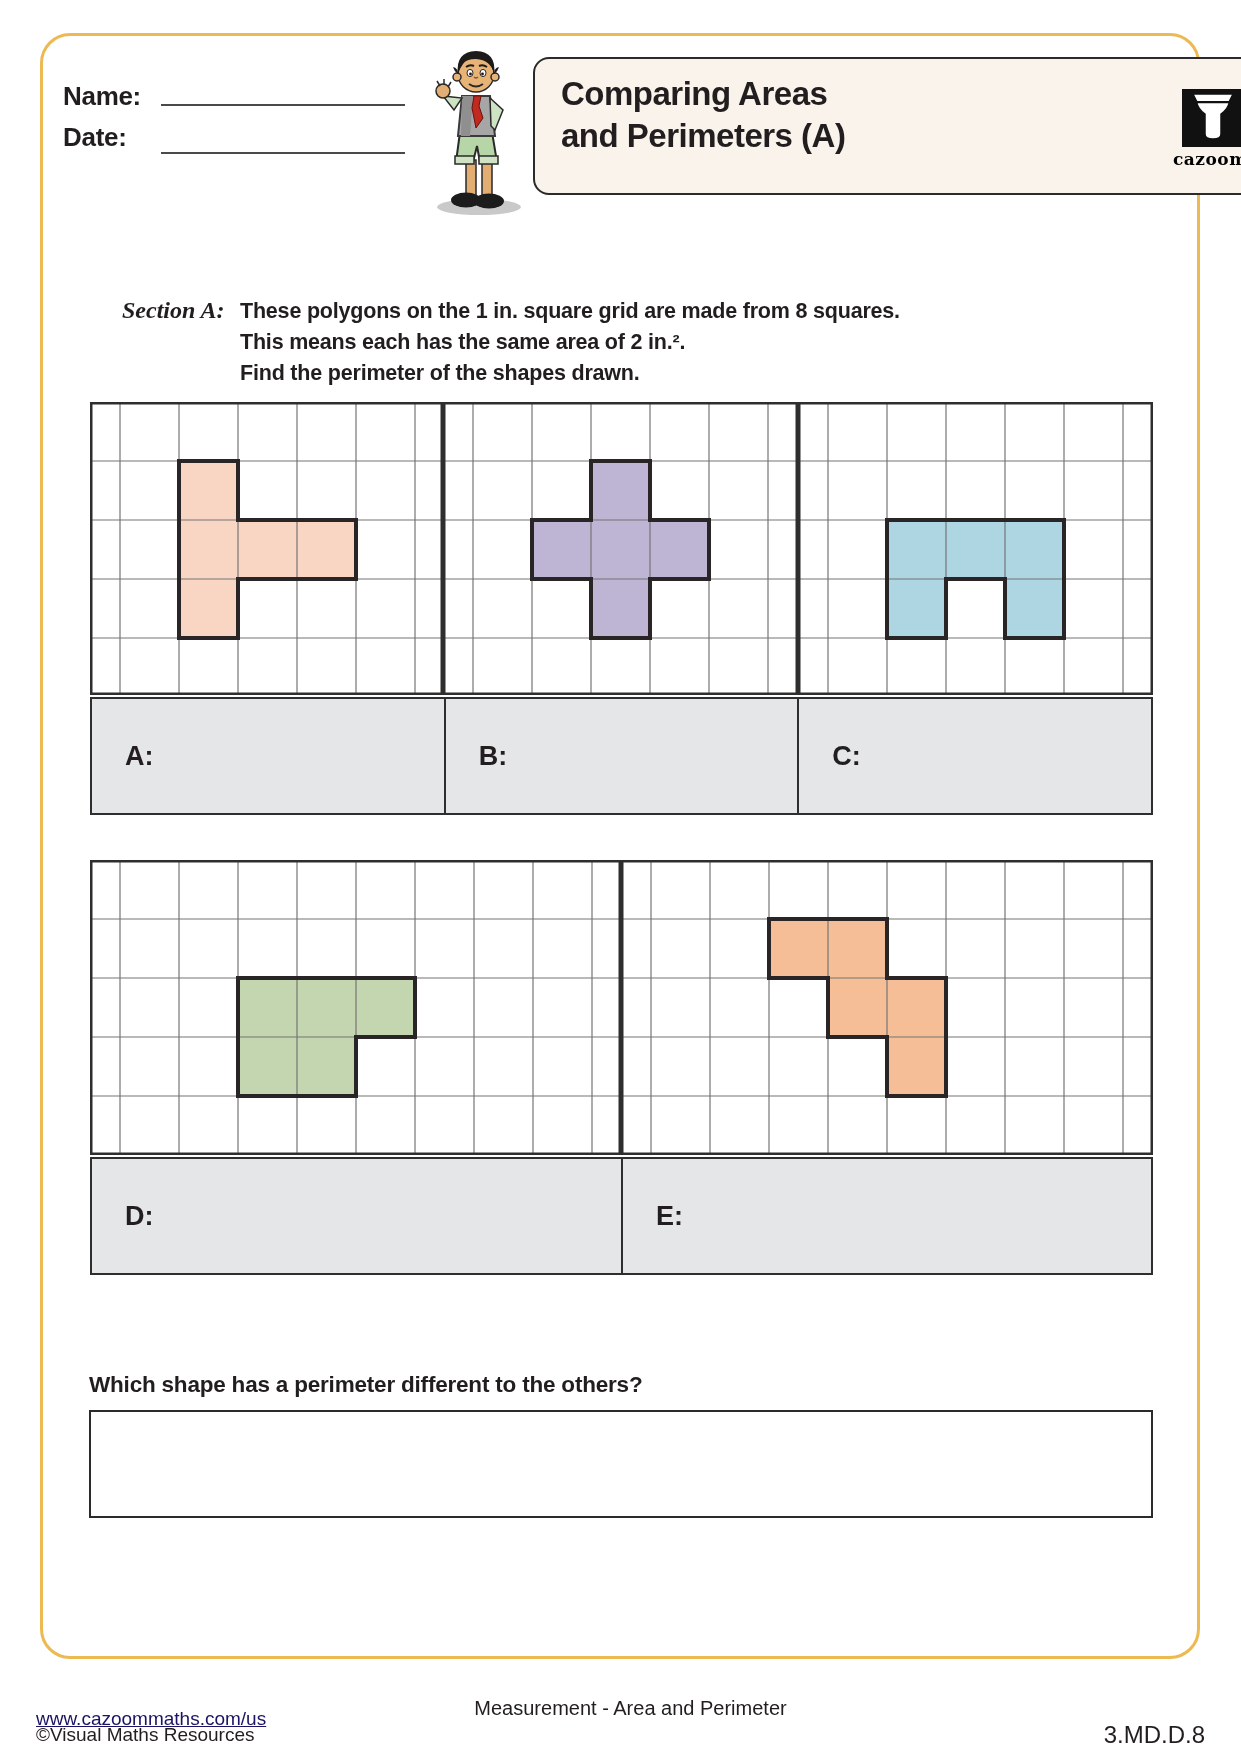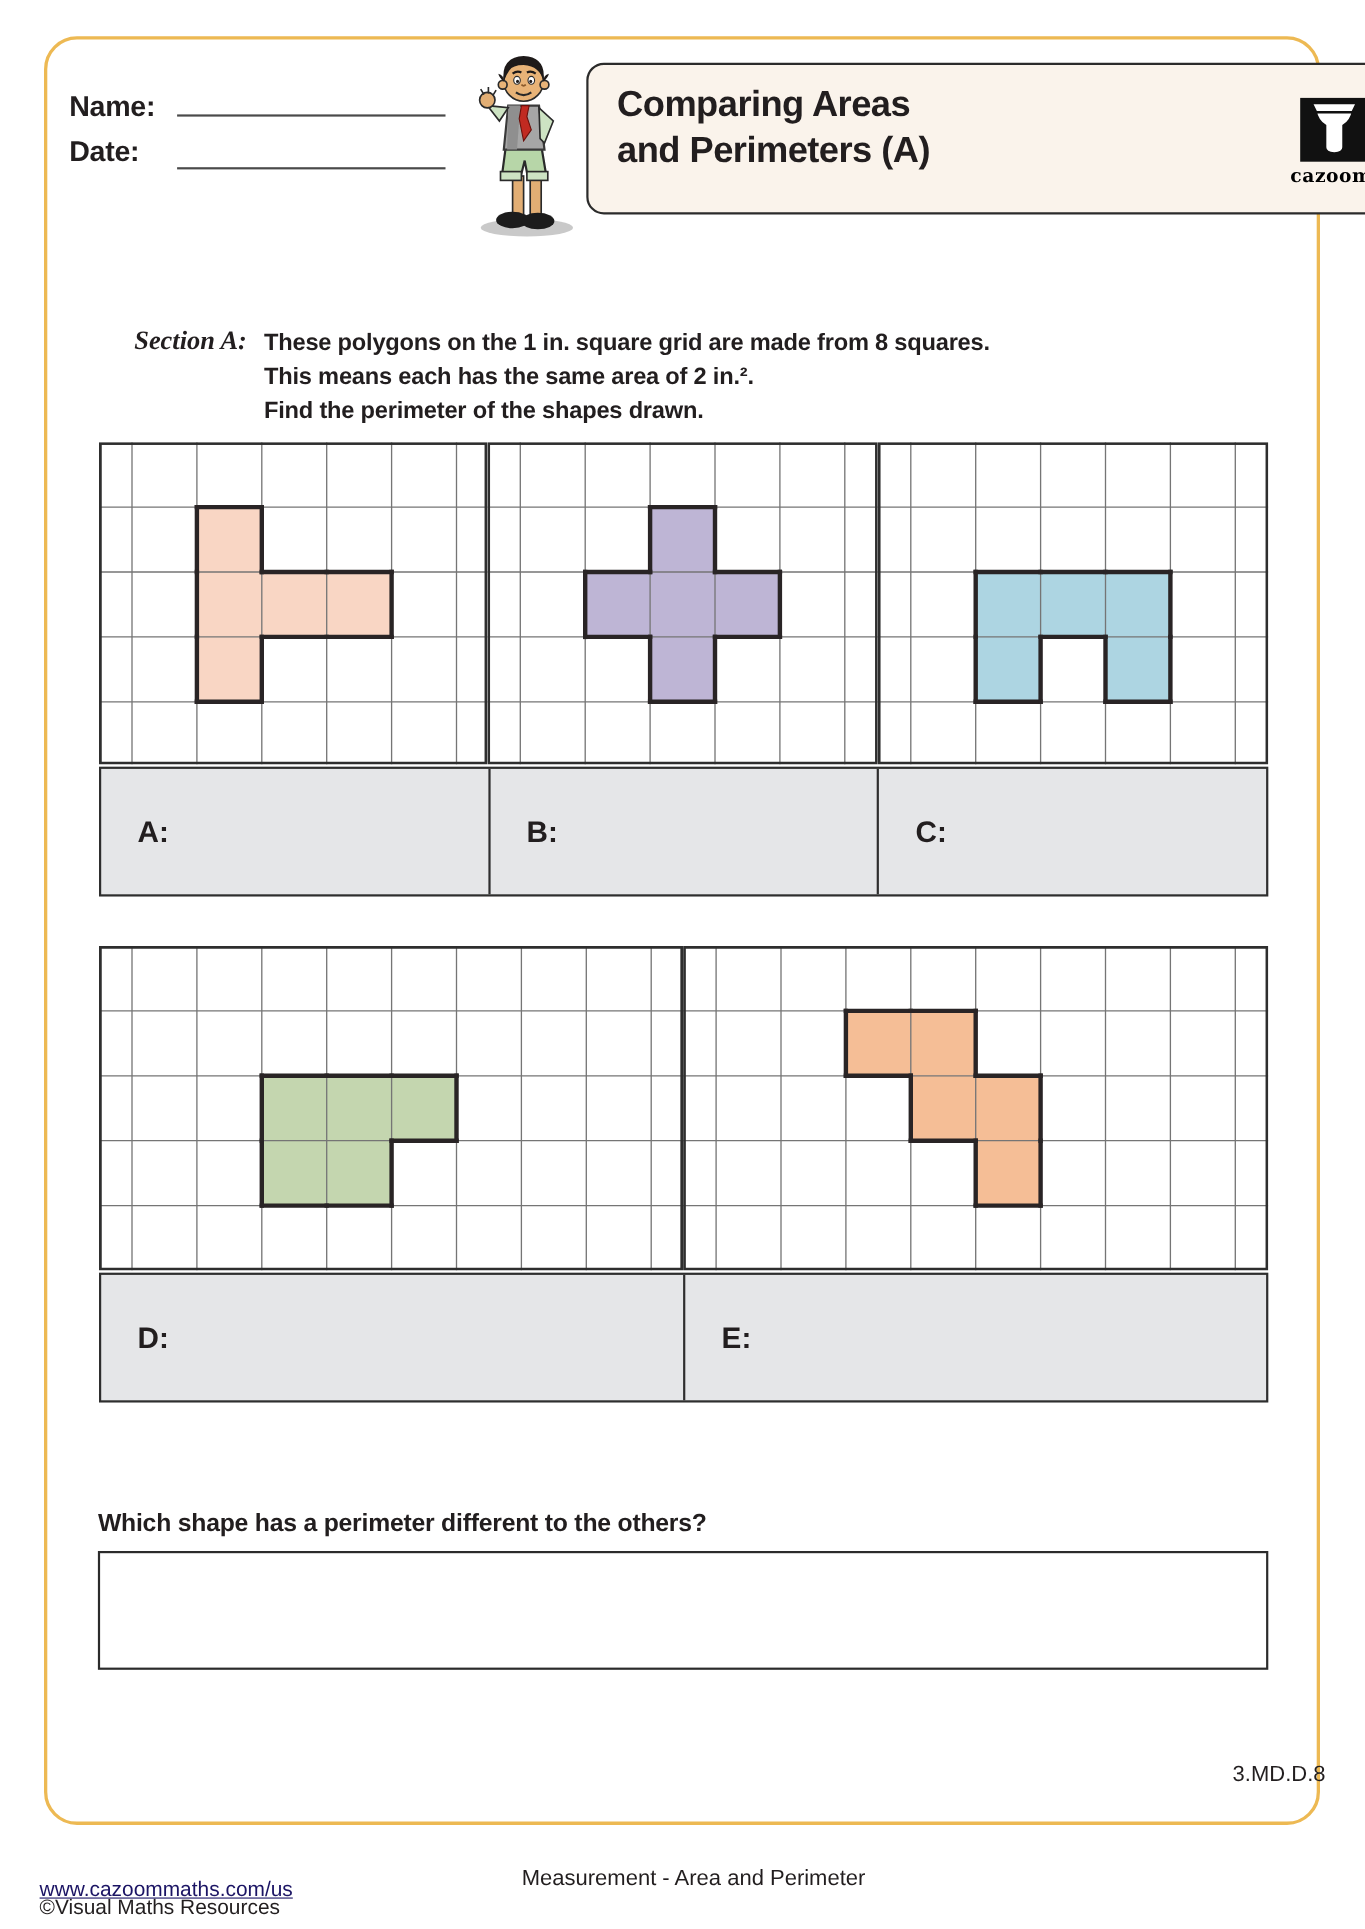--- a/index.html
+++ b/index.html
@@ -33,21 +33,21 @@
   .strip-cell + .strip-cell{border-left:2.5px solid var(--grid_border);}
   
   .question{position:absolute;left:89px;top:1372px;font-size:22.5px;font-weight:bold;letter-spacing:-0.2px;}
   .answer-box{position:absolute;left:89px;top:1410px;width:1064px;height:108px;box-sizing:border-box;
         border:2.5px solid var(--box_border);background:#fff;}
   
   .foot-copy{position:absolute;left:36px;top:1684px;font-size:19px;margin-top:40px;}
   .foot-link{position:absolute;left:36px;top:1708px;font-size:19px;color:var(--link_color);
         text-decoration:underline;}
   .foot-center{position:absolute;left:0;right:0;top:1697px;text-align:center;font-size:20px;padding-left:20px;}
-  .foot-code{position:absolute;right:36px;top:1602px;font-size:20px;}
+  .foot-code{position:absolute;right:36px;top:1721px;font-size:24px;}
 </style>
 </head>
 <body>
 
 <div class="page">
   <div class="page-border"></div>
 
   <div class="hdr-label" style="top:81px;">Name:</div>
   <div class="writing-line" style="top:104px;"></div>
   <div class="hdr-label" style="top:122px;">Date:</div>

